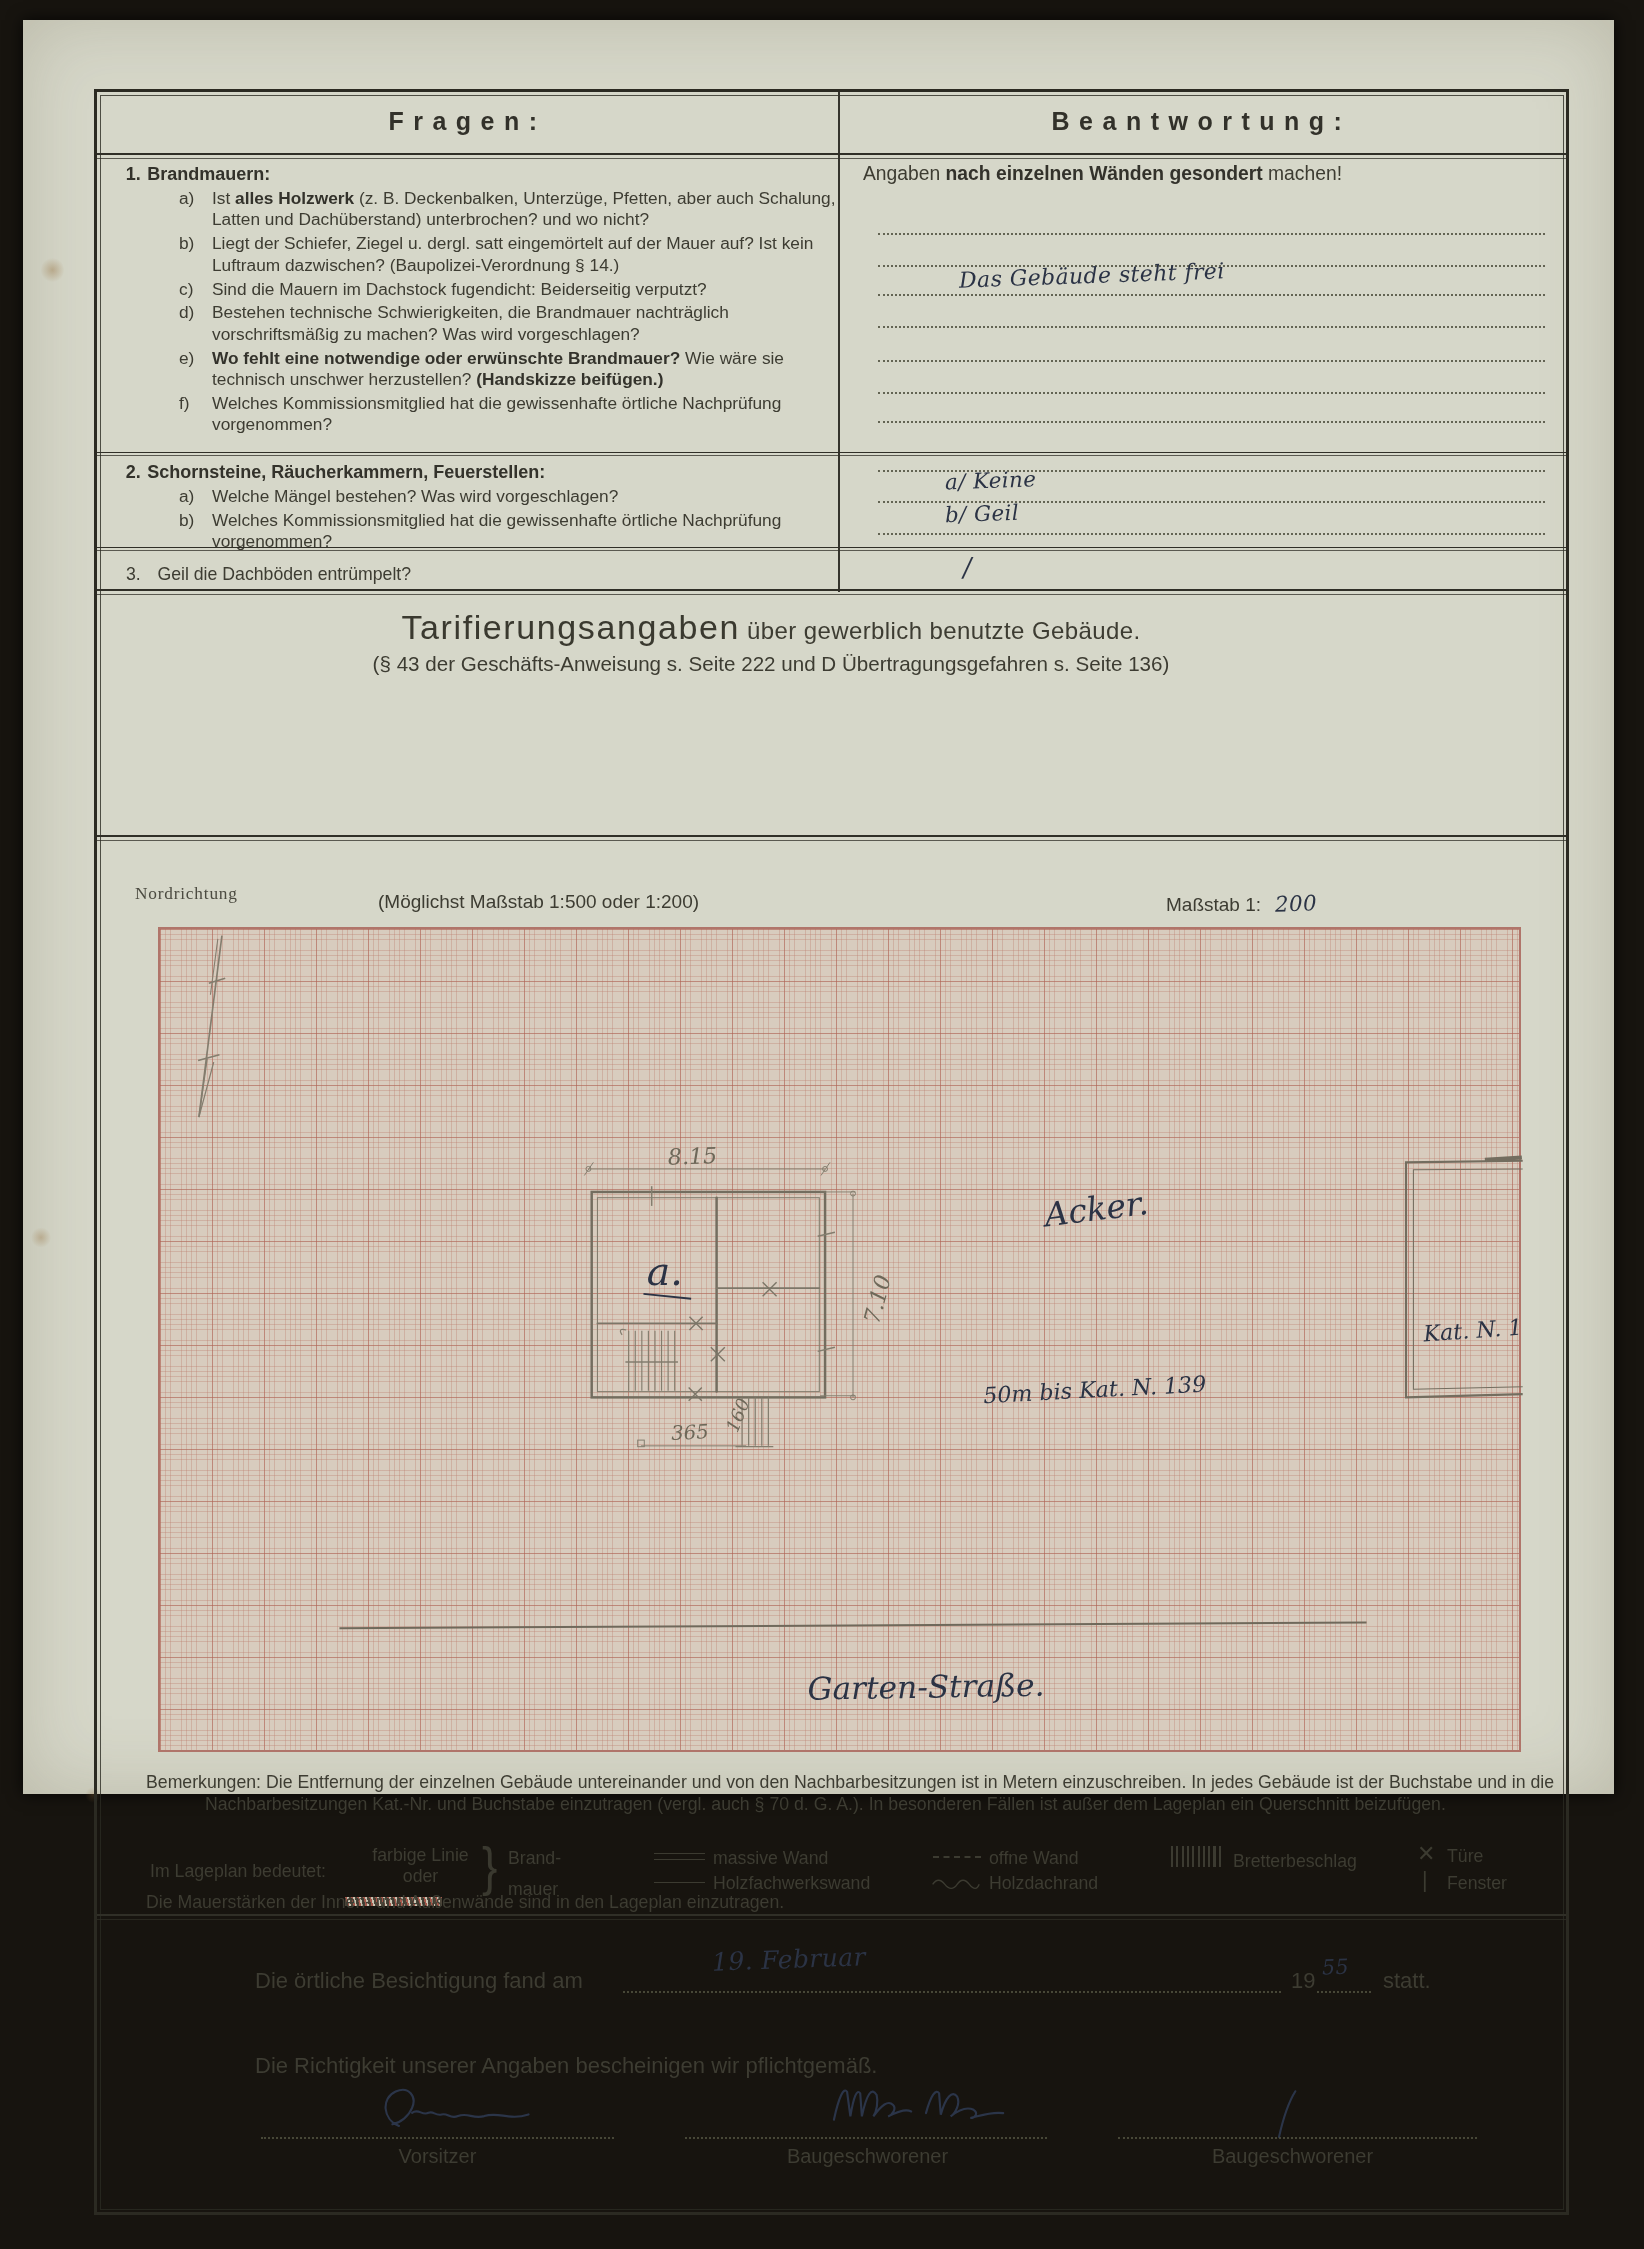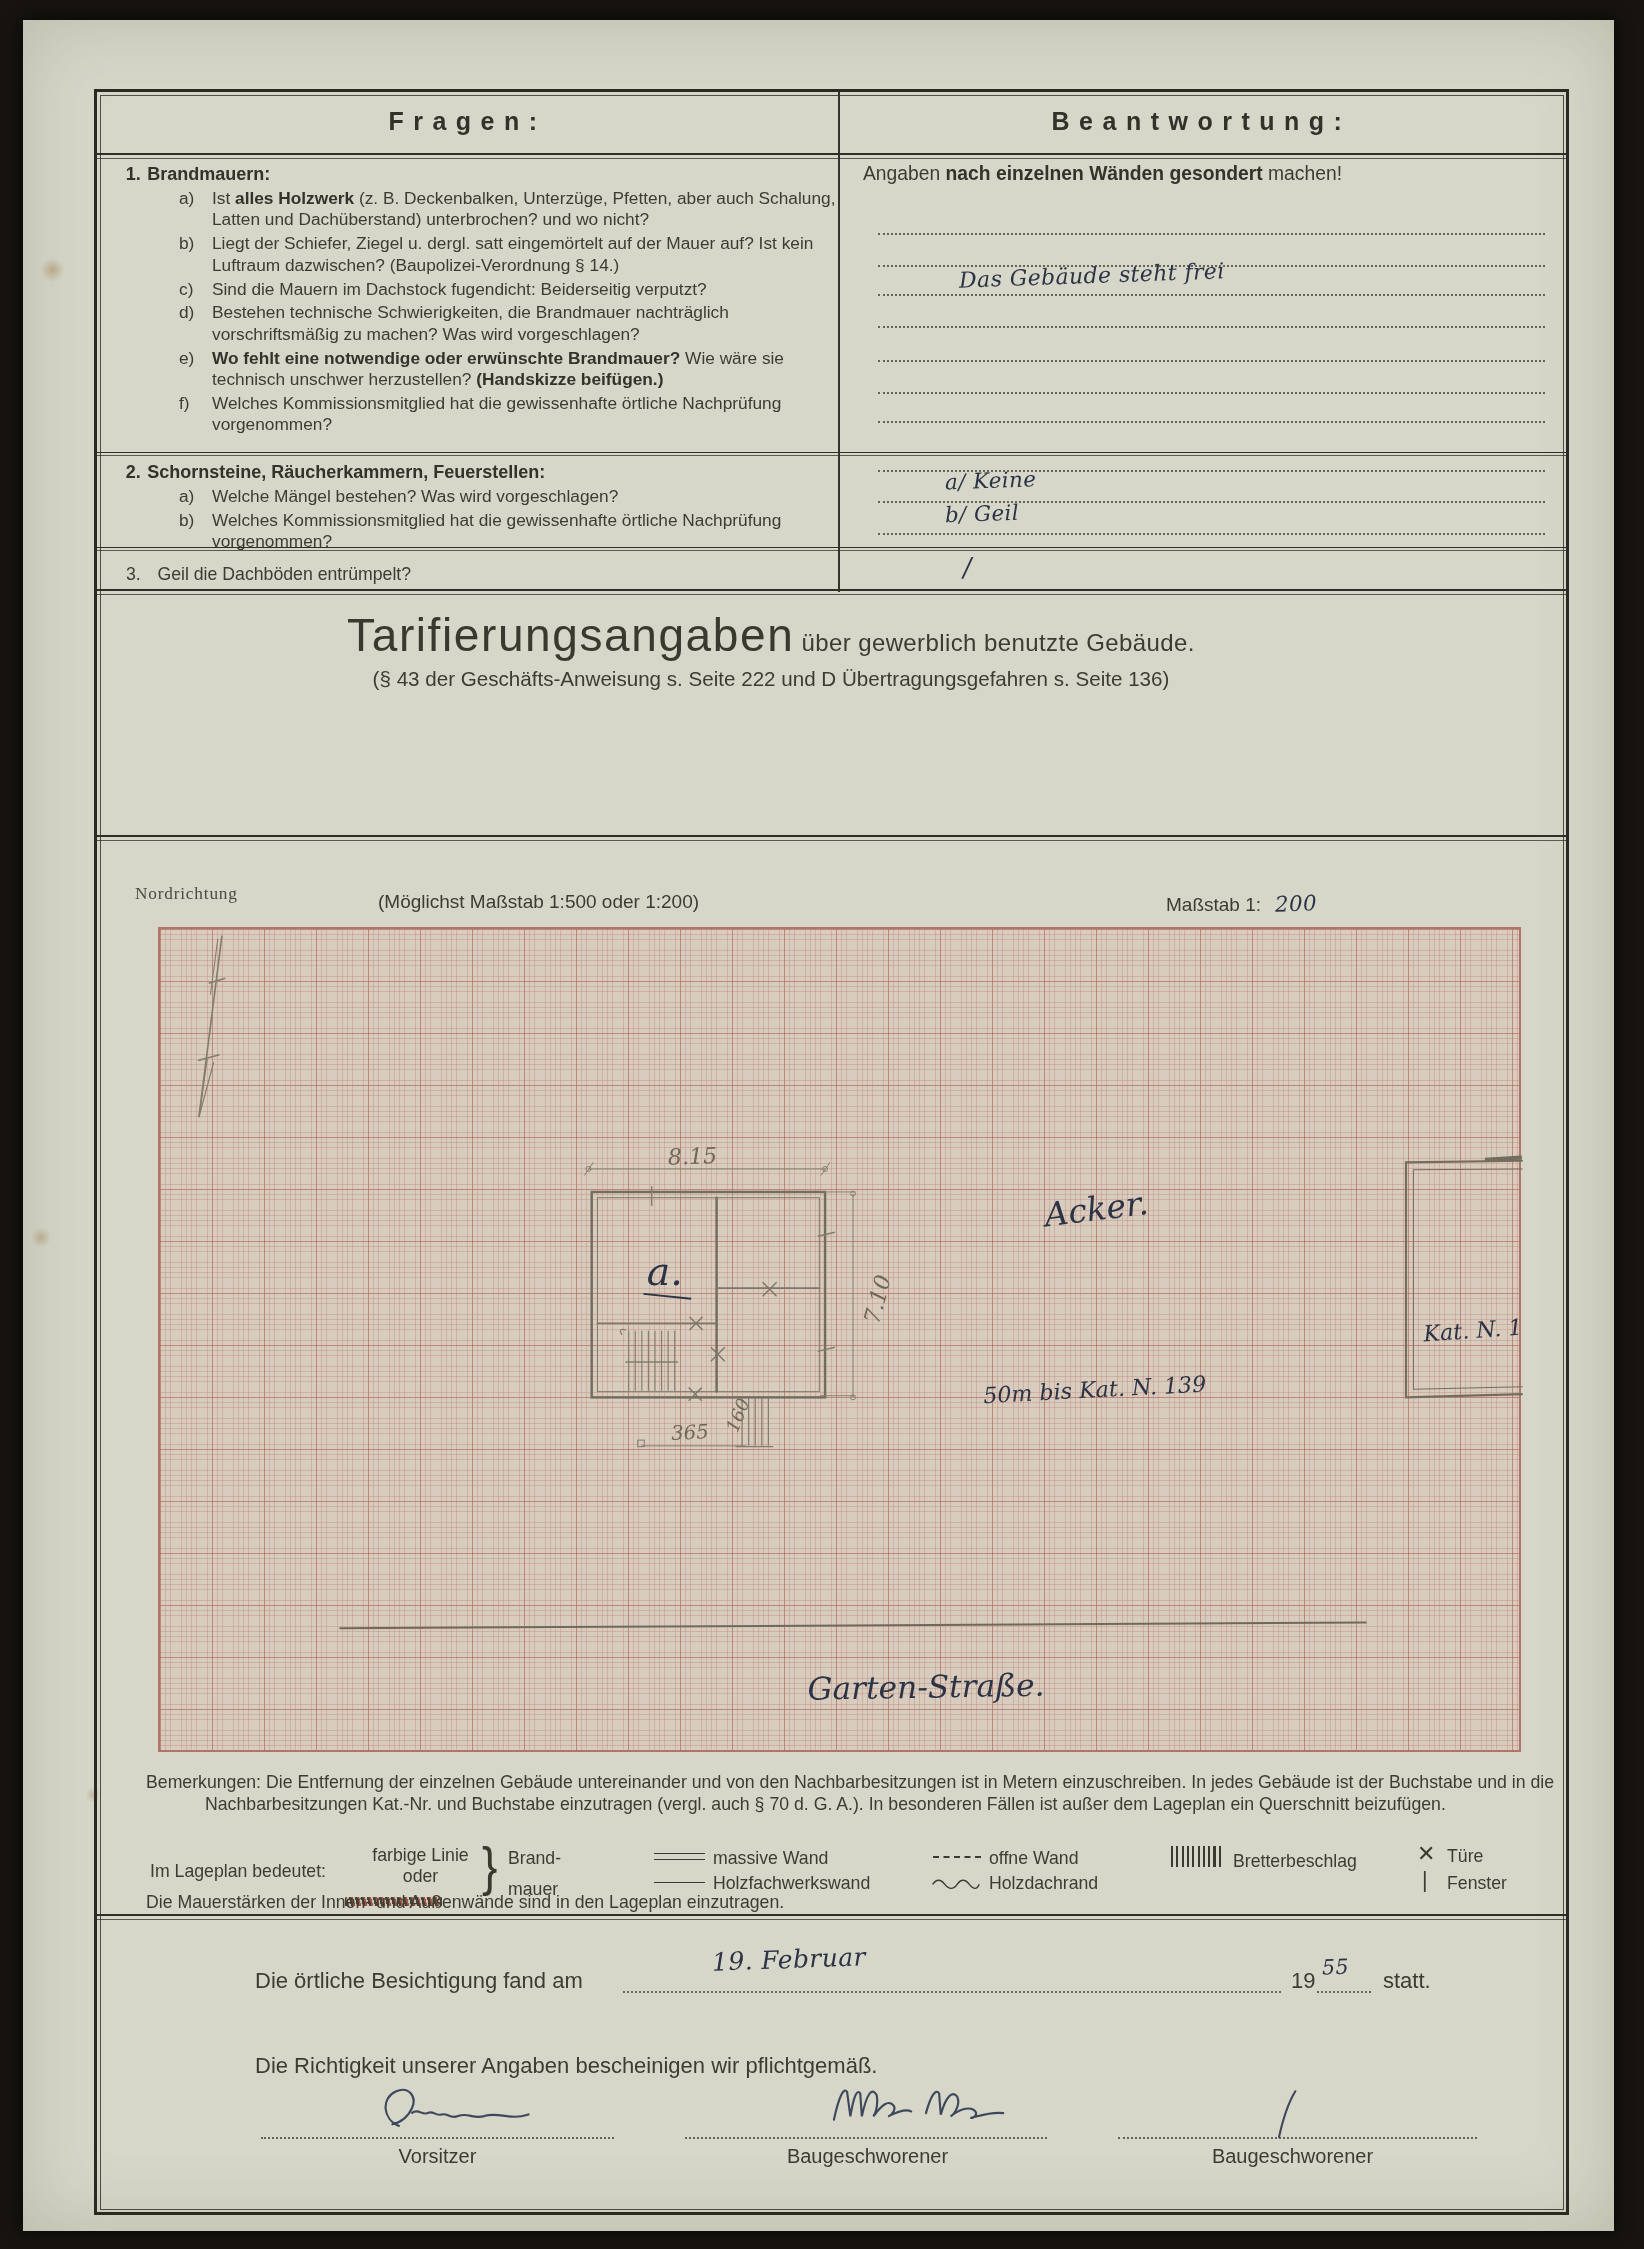--- a/index.html
+++ b/index.html
@@ -1,19 +1,19 @@
 <!DOCTYPE html>
 <html style="font-size:13px"><head>
 <meta charset="utf-8">
 <style>
   *{margin:0;padding:0;box-sizing:border-box}
   html,body{width:1644px;height:2250px;}
   body{background:#17140f;position:relative;font-family:"Liberation Sans",sans-serif;color:#3d3c32;}
   .abs{position:absolute}
-  .paper{position:absolute;left:23px;top:20px;width:1591px;height:2211px;background:#d6d7c9;
+  .paper{position:absolute;left:23px;top:20px;width:1591px;height:1774px;background:#d6d7c9;
     box-shadow:inset 0 0 74px rgba(95,88,58,.22), 0 0 15px rgba(0,0,0,.8);padding-left:36px;}
   .stain{position:absolute;border-radius:50%;pointer-events:none}
   .frame{position:absolute;left:71px;top:69px;width:1475px;height:2126px;border:3.3px solid #2b2a22;}
   .frame::before{content:'';position:absolute;inset:2.5px;border:1.2px solid rgba(43,42,34,.8);pointer-events:none}
   .vdiv{position:absolute;left:741px;top:0;width:2.1px;height:500px;background:#35342c}
   .hdiv{position:absolute;left:0;right:0;border-top:1.6px solid #302f27;border-bottom:0.8px solid rgba(48,47,39,.75);height:4.1px}
   .hdiv.strong{border-top-width:2.9px;height:5.8px}
   .hdr{position:absolute;top:15px;text-align:center;font-size:25px;font-weight:700;letter-spacing:.38em;color:#32312a}
   .b{font-weight:700;color:#33322b}
   .qcol{position:absolute;width:718px;font-size:17.3px;line-height:21.4px}
@@ -21,21 +21,21 @@
   .q-num{display:inline-block;min-width:21.4px}
   .q-item{position:relative;padding-left:92px;margin-bottom:2.5px}
   .q-label{position:absolute;left:59px}
   .ansintro{position:absolute;left:766px;top:71px;width:691px;font-size:19.3px}
   .mauerline{position:absolute;left:766px;top:100px;width:682px;font-size:19.3px;display:flex;align-items:baseline}
   .dotseg,.dotfill{border-bottom:2.1px dotted #50503f;height:16.4px;display:inline-block}
   .dotfill{flex:1}
   .dotline{position:absolute;left:781px;width:667px;height:0;border-bottom:2.1px dotted #50503f;opacity:.85}
   .hand{font-family:"DejaVu Serif",serif;font-style:italic;color:#2b3345;transform:rotate(-2deg);letter-spacing:0.4px;white-space:nowrap}
   .tarif{position:absolute;left:0;top:516px;width:1348px;text-align:center}
-  .tarif .t1{font-size:46px;letter-spacing:1.6px;color:#3a392f}
+  .tarif .t1{font-size:34px;letter-spacing:1.6px;color:#3a392f}
   .tarif .t2{font-size:24px;letter-spacing:0.4px}
   .tarif .sub{font-size:20.6px;margin-top:5px}
   .lp-title{position:absolute;left:0;top:753px;width:1468px;text-align:center;font-size:30px;letter-spacing:1.2px;color:#3a392f}
   .lp-sub{position:absolute;left:281px;top:799px;font-size:19px}
   .lp-mass{position:absolute;left:1069px;top:799px;font-size:19px}
   .nordlabel{position:absolute;left:38px;top:792px;font-size:17.3px;font-family:"Liberation Serif",serif;letter-spacing:0.8px;color:#4c4b41}
   .graph{position:absolute;left:61px;top:835px;width:1363px;height:825px;
     background:
       repeating-linear-gradient(to right, rgba(173,96,82,.5) 0 1.2px, transparent 1.2px 52px),
       repeating-linear-gradient(to bottom, rgba(173,96,82,.5) 0 1.2px, transparent 1.2px 52px),

